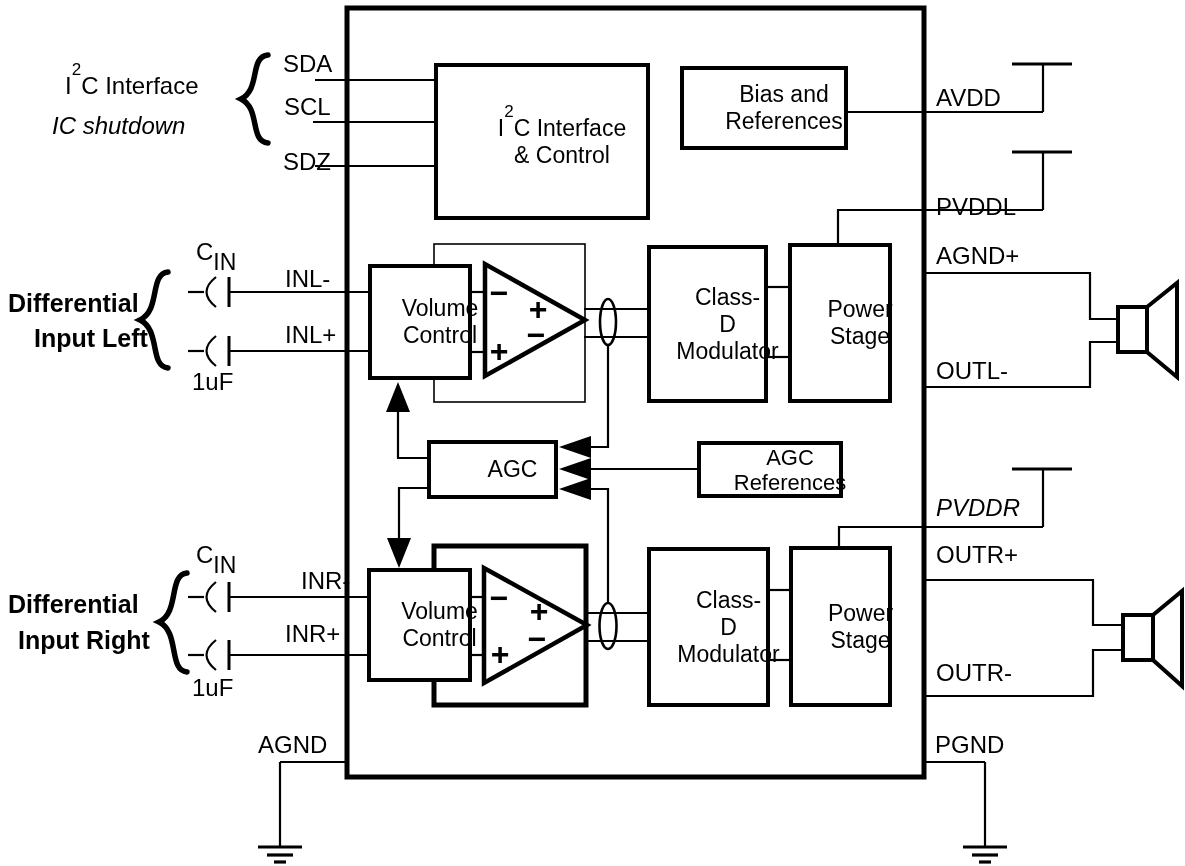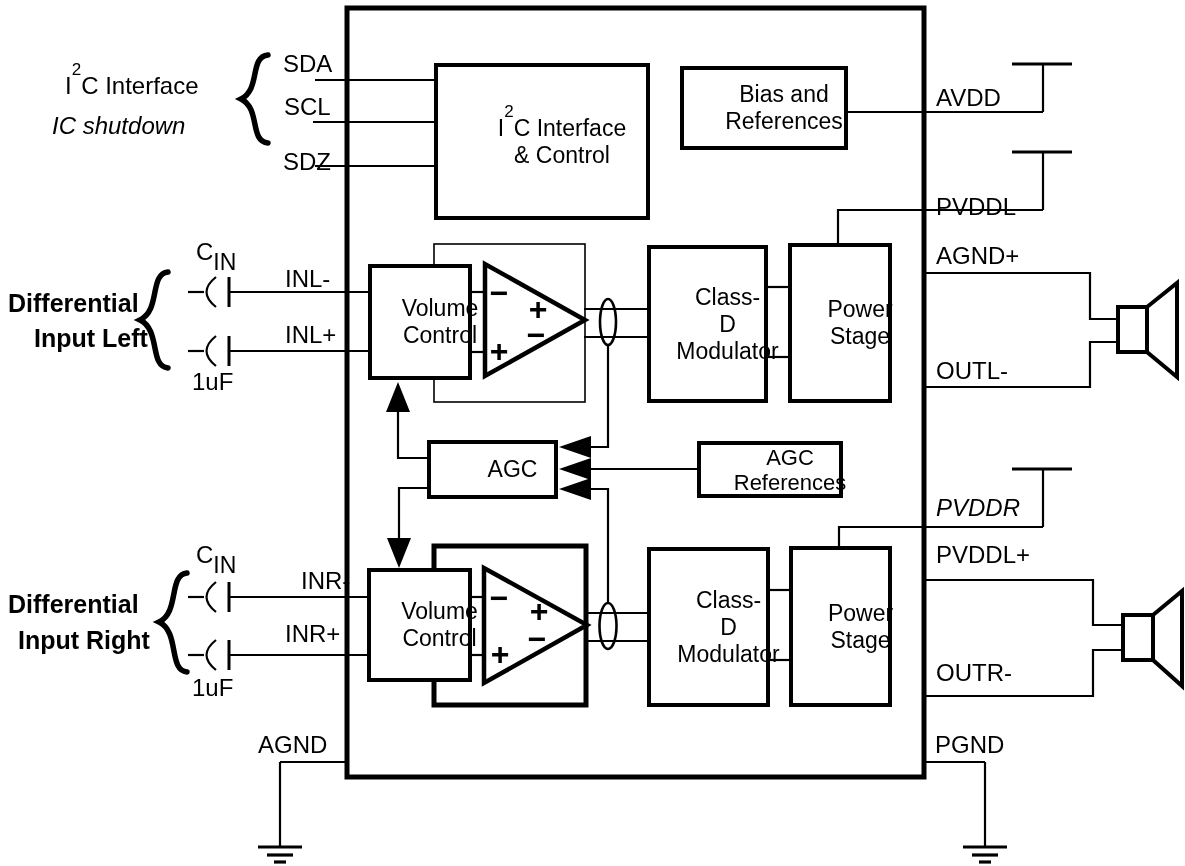--- a/index.html
+++ b/index.html
@@ -240,17 +240,17 @@
 <div class="lbl" style="left:285px;top:622px;">INR+</div>
 <div class="lbl" style="left:192px;top:676px;">1uF</div>
 
 <div class="lbl" style="left:258px;top:733px;">AGND</div>
 
 <div class="lbl" style="left:936px;top:86px;">AVDD</div>
 <div class="lbl" style="left:936px;top:195px;">PVDDL</div>
 <div class="lbl" style="left:936px;top:244px;">AGND+</div>
 <div class="lbl" style="left:936px;top:359px;">OUTL-</div>
 <div class="lbl" style="left:936px;top:496px;font-style:italic;">PVDDR</div>
-<div class="lbl" style="left:936px;top:543px;">PVDDL+</div>
+<div class="lbl" style="left:936px;top:543px;">OUTR+</div>
 <div class="lbl" style="left:936px;top:661px;">OUTR-</div>
 <div class="lbl" style="left:935px;top:733px;">PGND</div>
 
 </div>
 
 </body></html>

